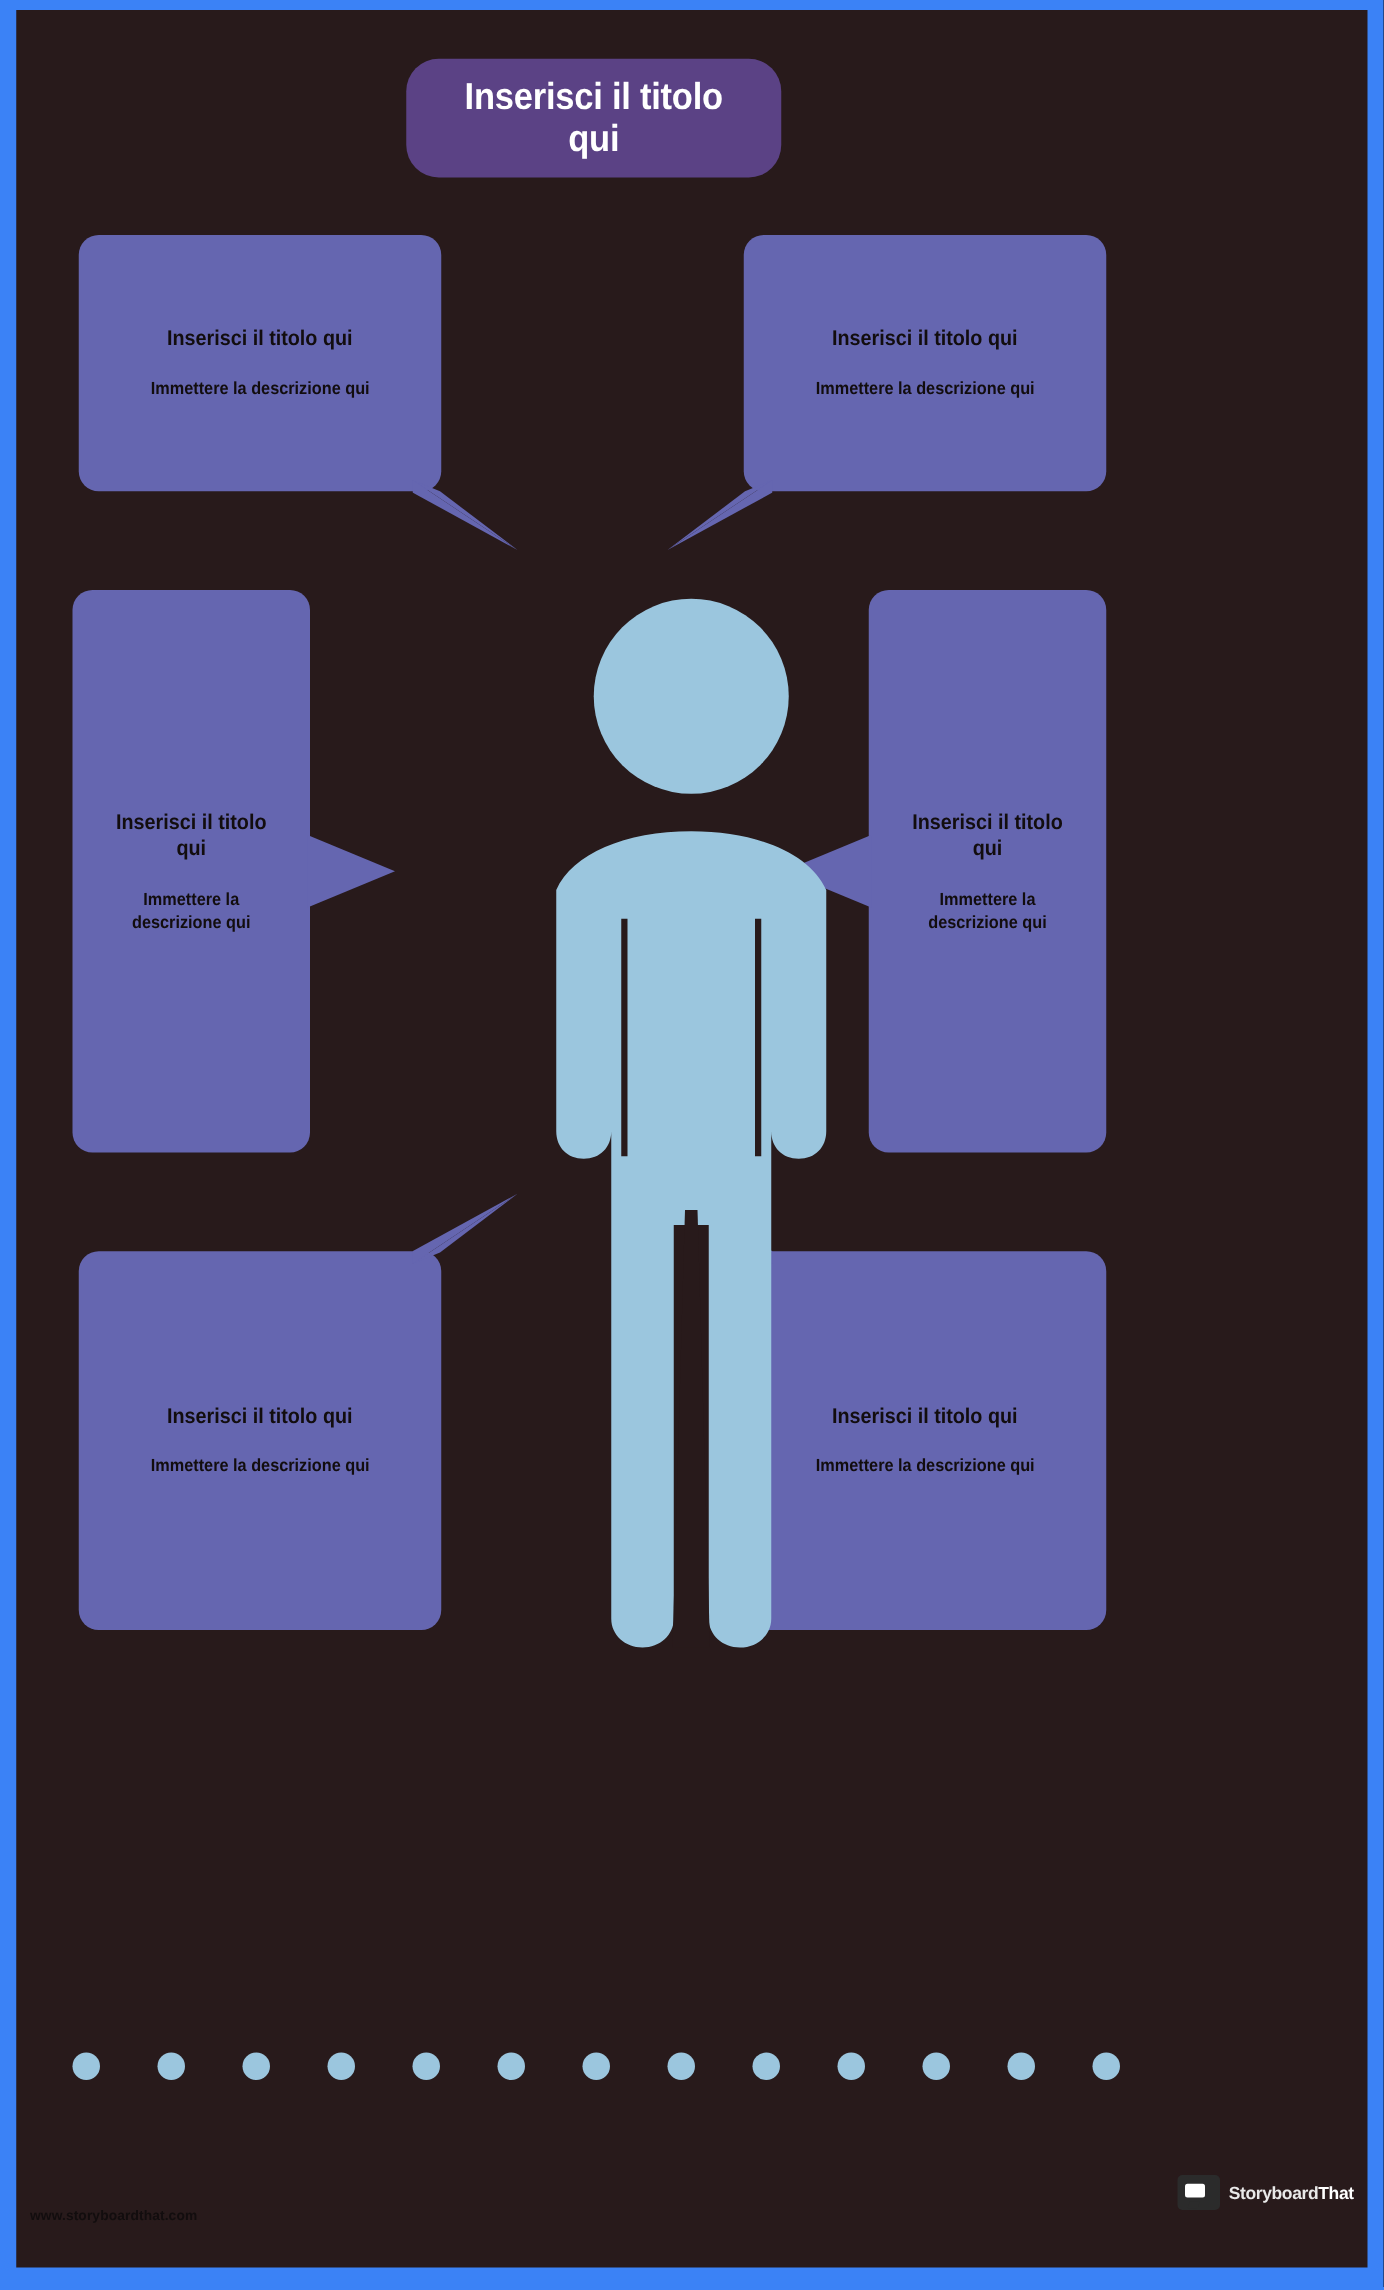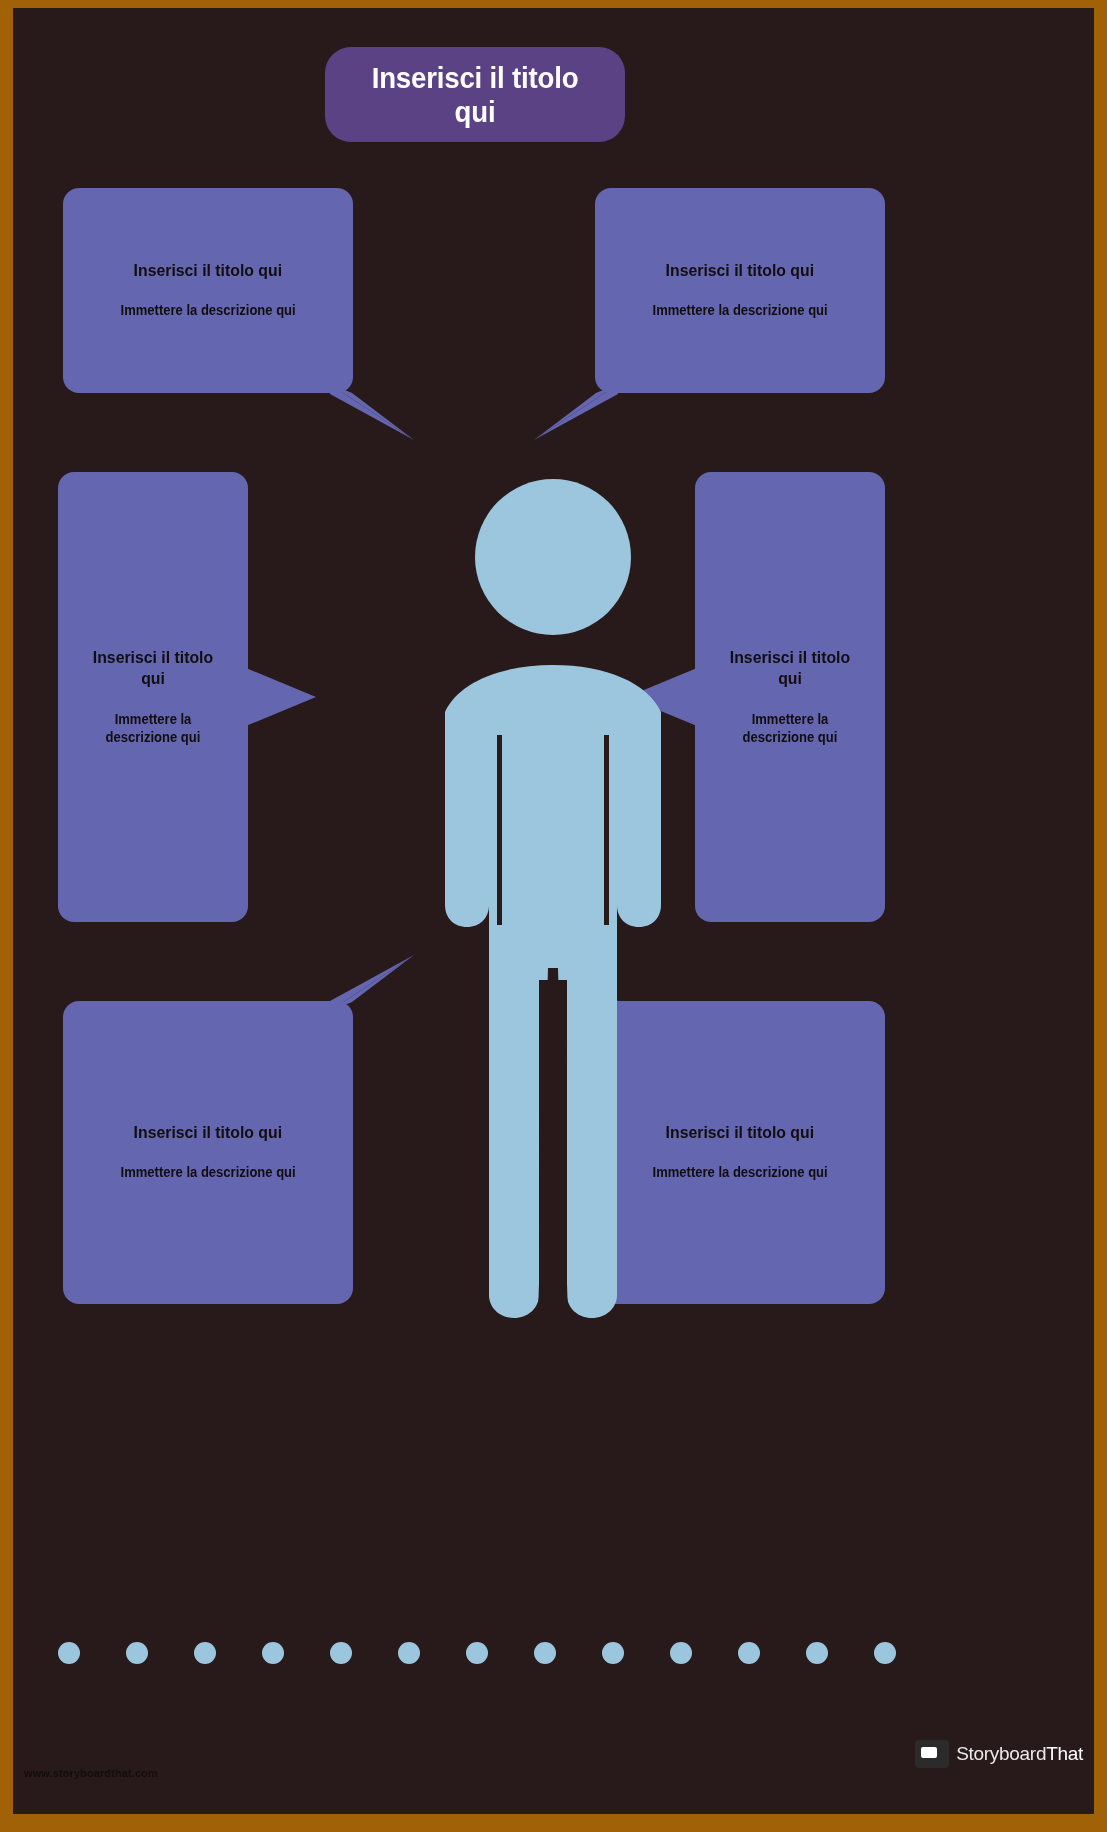--- a/index.html
+++ b/index.html
@@ -4,21 +4,21 @@
 <style>
   * { box-sizing: border-box; margin: 0; padding: 0; }
   html, body {
     background: #000;
     font-family: "Liberation Sans", sans-serif;
   }
   #poster {
     position: relative;
     width: 1107px;
     height: 1832px;
-    background: #a16207;
+    background: #3b82f6;
     overflow: hidden;
   }
   .canvas {
     position: absolute;
     left: 13px;
     top: 8px;
     width: 1081px;
     height: 1806px;
     background: #281A1B;
   }
@@ -136,22 +136,22 @@
   }
   .logo-mark::before {
     content: "";
     position: absolute;
     left: 9px; bottom: 1px;
     width: 8px; height: 6px;
     background: #2B2B2B;
     transform: skewX(-20deg);
   }
   .logo-text {
-    font-size: 19px;
-    font-weight: normal;
+    font-size: 14px;
+    font-weight: bold;
     color: #E9E9E9;
     letter-spacing: -0.3px;
     text-align: right;
   }
   .logo-text .bold-part { color: #FFFFFF; }
 </style>
 </head>
 <body>
 
 <div id="poster">

